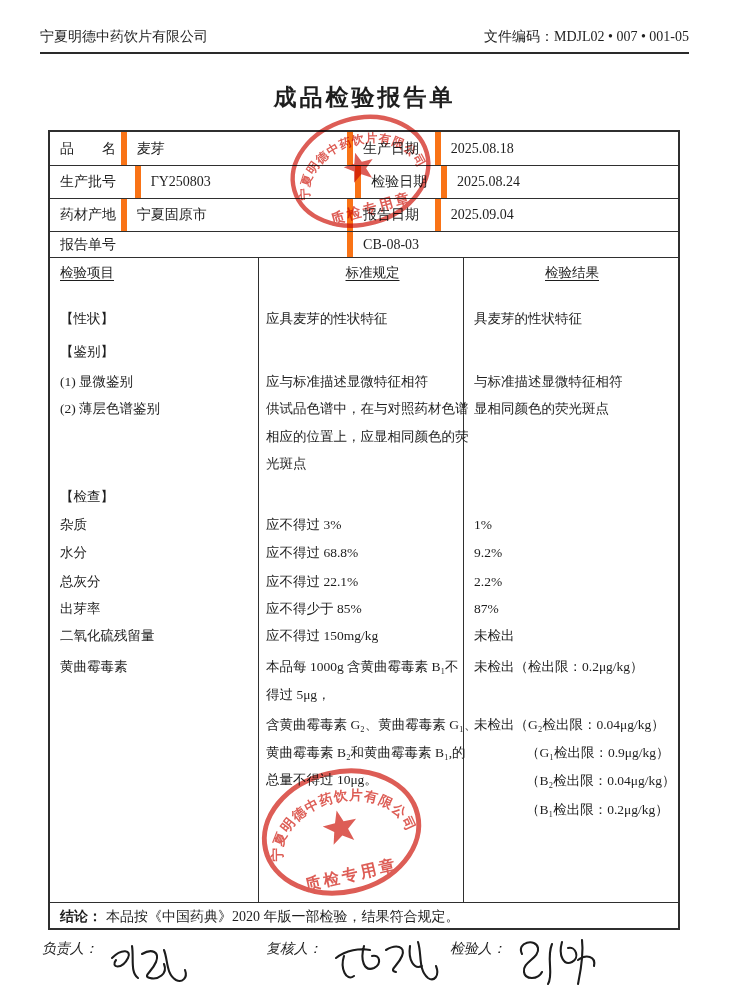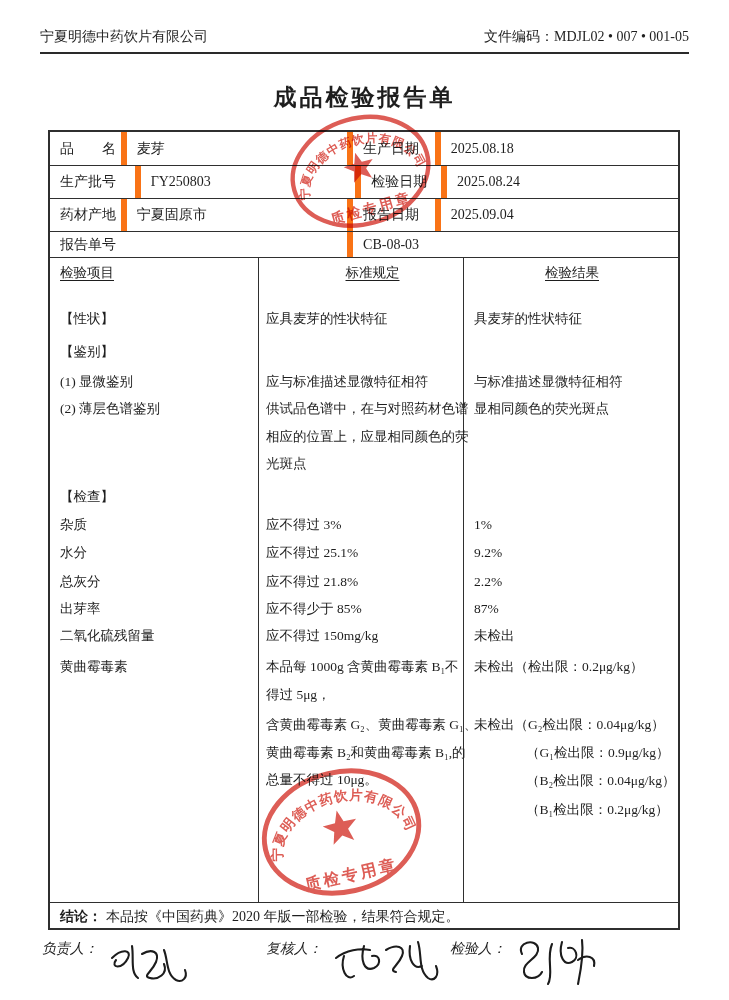--- a/index.html
+++ b/index.html
@@ -103,22 +103,22 @@
       <div class="ln c1" style="top:342px">出芽率</div>
       <div class="ln c1" style="top:369px">二氧化硫残留量</div>
       <div class="ln c1" style="top:400px">黄曲霉毒素</div>
 
       <div class="ln c2" style="top:52px">应具麦芽的性状特征</div>
       <div class="ln c2" style="top:115px">应与标准描述显微特征相符</div>
       <div class="ln c2" style="top:142px">供试品色谱中，在与对照药材色谱</div>
       <div class="ln c2" style="top:170px">相应的位置上，应显相同颜色的荧</div>
       <div class="ln c2" style="top:197px">光斑点</div>
       <div class="ln c2" style="top:258px">应不得过 3%</div>
-      <div class="ln c2" style="top:286px">应不得过 25.1%</div>
-      <div class="ln c2" style="top:315px">应不得过 21.8%</div>
+      <div class="ln c2" style="top:286px">应不得过 68.8%</div>
+      <div class="ln c2" style="top:315px">应不得过 22.1%</div>
       <div class="ln c2" style="top:342px">应不得少于 85%</div>
       <div class="ln c2" style="top:369px">应不得过 150mg/kg</div>
       <div class="ln c2" style="top:400px">本品每 1000g 含黄曲霉毒素 B₁不</div>
       <div class="ln c2" style="top:428px">得过 5μg，</div>
       <div class="ln c2" style="top:458px">含黄曲霉毒素 G₂、黄曲霉毒素 G₁、</div>
       <div class="ln c2" style="top:486px">黄曲霉毒素 B₂和黄曲霉毒素 B₁,的</div>
       <div class="ln c2" style="top:513px">总量不得过 10μg。</div>
 
       <div class="ln c3" style="top:52px">具麦芽的性状特征</div>
       <div class="ln c3" style="top:115px">与标准描述显微特征相符</div>

